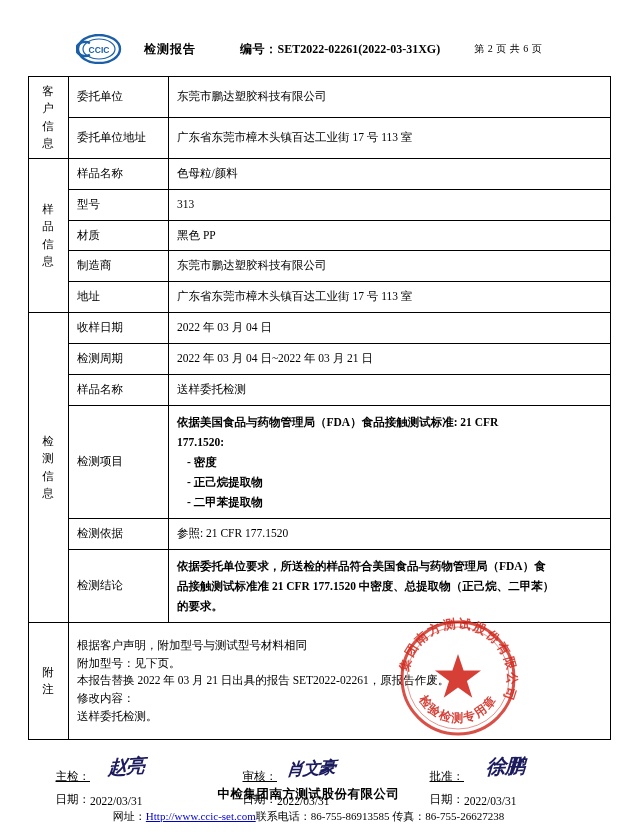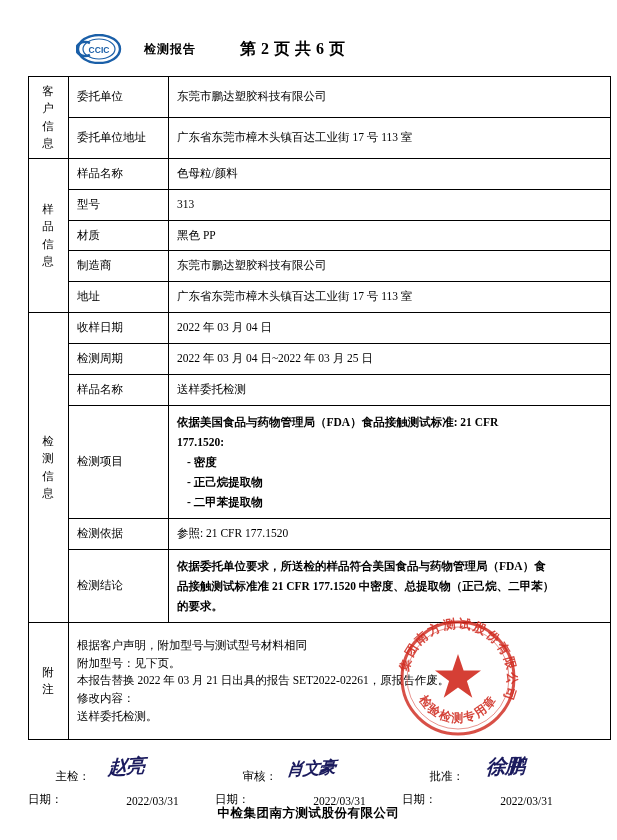--- a/index.html
+++ b/index.html
@@ -48,22 +48,22 @@
     white-space: nowrap;
   }
   .report-no {
     font-size: 12px;
     font-weight: bold;
     white-space: nowrap;
     margin-right: 34px;
   }
   .report-no .label { letter-spacing: 0.5px; }
   .page-no {
-    font-size: 16px;
-    font-weight: bold;
+    font-size: 10px;
+    font-weight: normal;
     white-space: nowrap;
     letter-spacing: 0.5px;
   }
 
   
   table.main {
     border-collapse: collapse;
     width: 583px;
     table-layout: fixed;
     font-size: 11.5px;
@@ -108,21 +108,21 @@
     width: 561px;
     table-layout: fixed;
     font-size: 11.5px;
     margin-top: 0;
   }
   .sig-table td {
     border: none;
     padding: 0;
     vertical-align: bottom;
   }
-  .sigrow { height: 44px; }
+  .sigrow { height: 44px; text-decoration: underline; }
   .sig-label {
     width: 56px;
     text-align: right;
     padding-right: 6px;
     white-space: nowrap;
     font-size: 11.5px;
   }
   .sig-value {
     position: relative;
     height: 40px;
@@ -137,26 +137,26 @@
     bottom: 4px;
     left: 18px;
     transform: rotate(-4deg) skewX(-6deg);
     white-space: nowrap;
     letter-spacing: -1px;
   }
   .hand.h2 { font-size: 17px; left: 10px; transform: rotate(-3deg) skewX(-8deg); }
   .hand.h3 { font-size: 20px; left: 22px; transform: rotate(-2deg) skewX(-5deg); }
   .date-label {
     width: 56px;
+    text-align: right;
+    padding-left: 6px;
+    white-space: nowrap;
+  }
+  .date-val {
     text-align: left;
-    padding-left: 6px;
-    white-space: nowrap;
-  }
-  .date-val {
-    text-align: center;
     padding-right: 14px;
     font-size: 11.5px;
   }
   .daterow td { padding-top: 8px; }
 
   
   .seal {
     position: absolute;
     left: 392px;
     top: 612px;
@@ -195,20 +195,23 @@
   <div class="header">
     <div class="logo">
       <svg width="46" height="30" viewBox="0 0 46 30">
         <ellipse cx="23" cy="15" rx="21" ry="14" fill="none" stroke="#1a5fa8" stroke-width="2.4"></ellipse>
         <ellipse cx="23" cy="15" rx="16" ry="10" fill="none" stroke="#1a5fa8" stroke-width="1.2"></ellipse>
         <path d="M14 9 A9 7 0 1 0 14 21" fill="none" stroke="#1a5fa8" stroke-width="2.6"></path>
         <text x="23" y="19" font-family="Liberation Sans, sans-serif" font-size="8.5" font-weight="bold" fill="#1a5fa8" text-anchor="middle">CCIC</text>
       </svg>
     </div>
     <div class="report-title">检测报告</div>
+    <div class="report-no">
+      <span class="label">编号：</span><span>SET2022-02261(2022-03-31XG)</span>
+    </div>
     <div class="page-no">第 2 页 共 6 页</div>
   </div>
 
   <table class="main">
     <colgroup>
       <col style="width:40px">
       <col style="width:100px">
       <col>
     </colgroup>
     <tbody>
@@ -254,21 +257,21 @@
       <tr>
         <td class="group" rowspan="6">
           <span class="gl">检测</span>
           <span class="gl">信息</span>
         </td>
         <td class="key">收样日期</td>
         <td class="val">2022 年 03 月 04 日</td>
       </tr>
       <tr>
         <td class="key">检测周期</td>
-        <td class="val">2022 年 03 月 04 日~2022 年 03 月 25 日</td>
+        <td class="val">2022 年 03 月 04 日~2022 年 03 月 21 日</td>
       </tr>
       <tr>
         <td class="key">样品名称</td>
         <td class="val">送样委托检测</td>
       </tr>
       <tr>
         <td class="key">检测项目</td>
         <td class="val tall">
           <span class="item-line">依据美国食品与药物管理局（FDA）食品接触测试标准: 21 CFR</span>
           <span class="item-line">177.1520:</span>
@@ -357,15 +360,18 @@
       <g opacity="0.88" fill="#d02a1f" font-family="Liberation Serif, serif" font-size="12" font-weight="bold" letter-spacing="1.5">
         <text>
           <textPath href="#sealArcBottom" startOffset="50%" text-anchor="middle">检验检测专用章</textPath>
         </text>
       </g>
     </svg>
   </div>
 
   <div class="footer">
     <div class="company">中检集团南方测试股份有限公司</div>
+    <div class="frow">
+      <span>网址：</span><span class="url">Http://www.ccic-set.com</span><span>联系电话：86-755-86913585  传真：86-755-26627238</span>
+    </div>
   </div>
 
 </div>
 
 </body></html>

